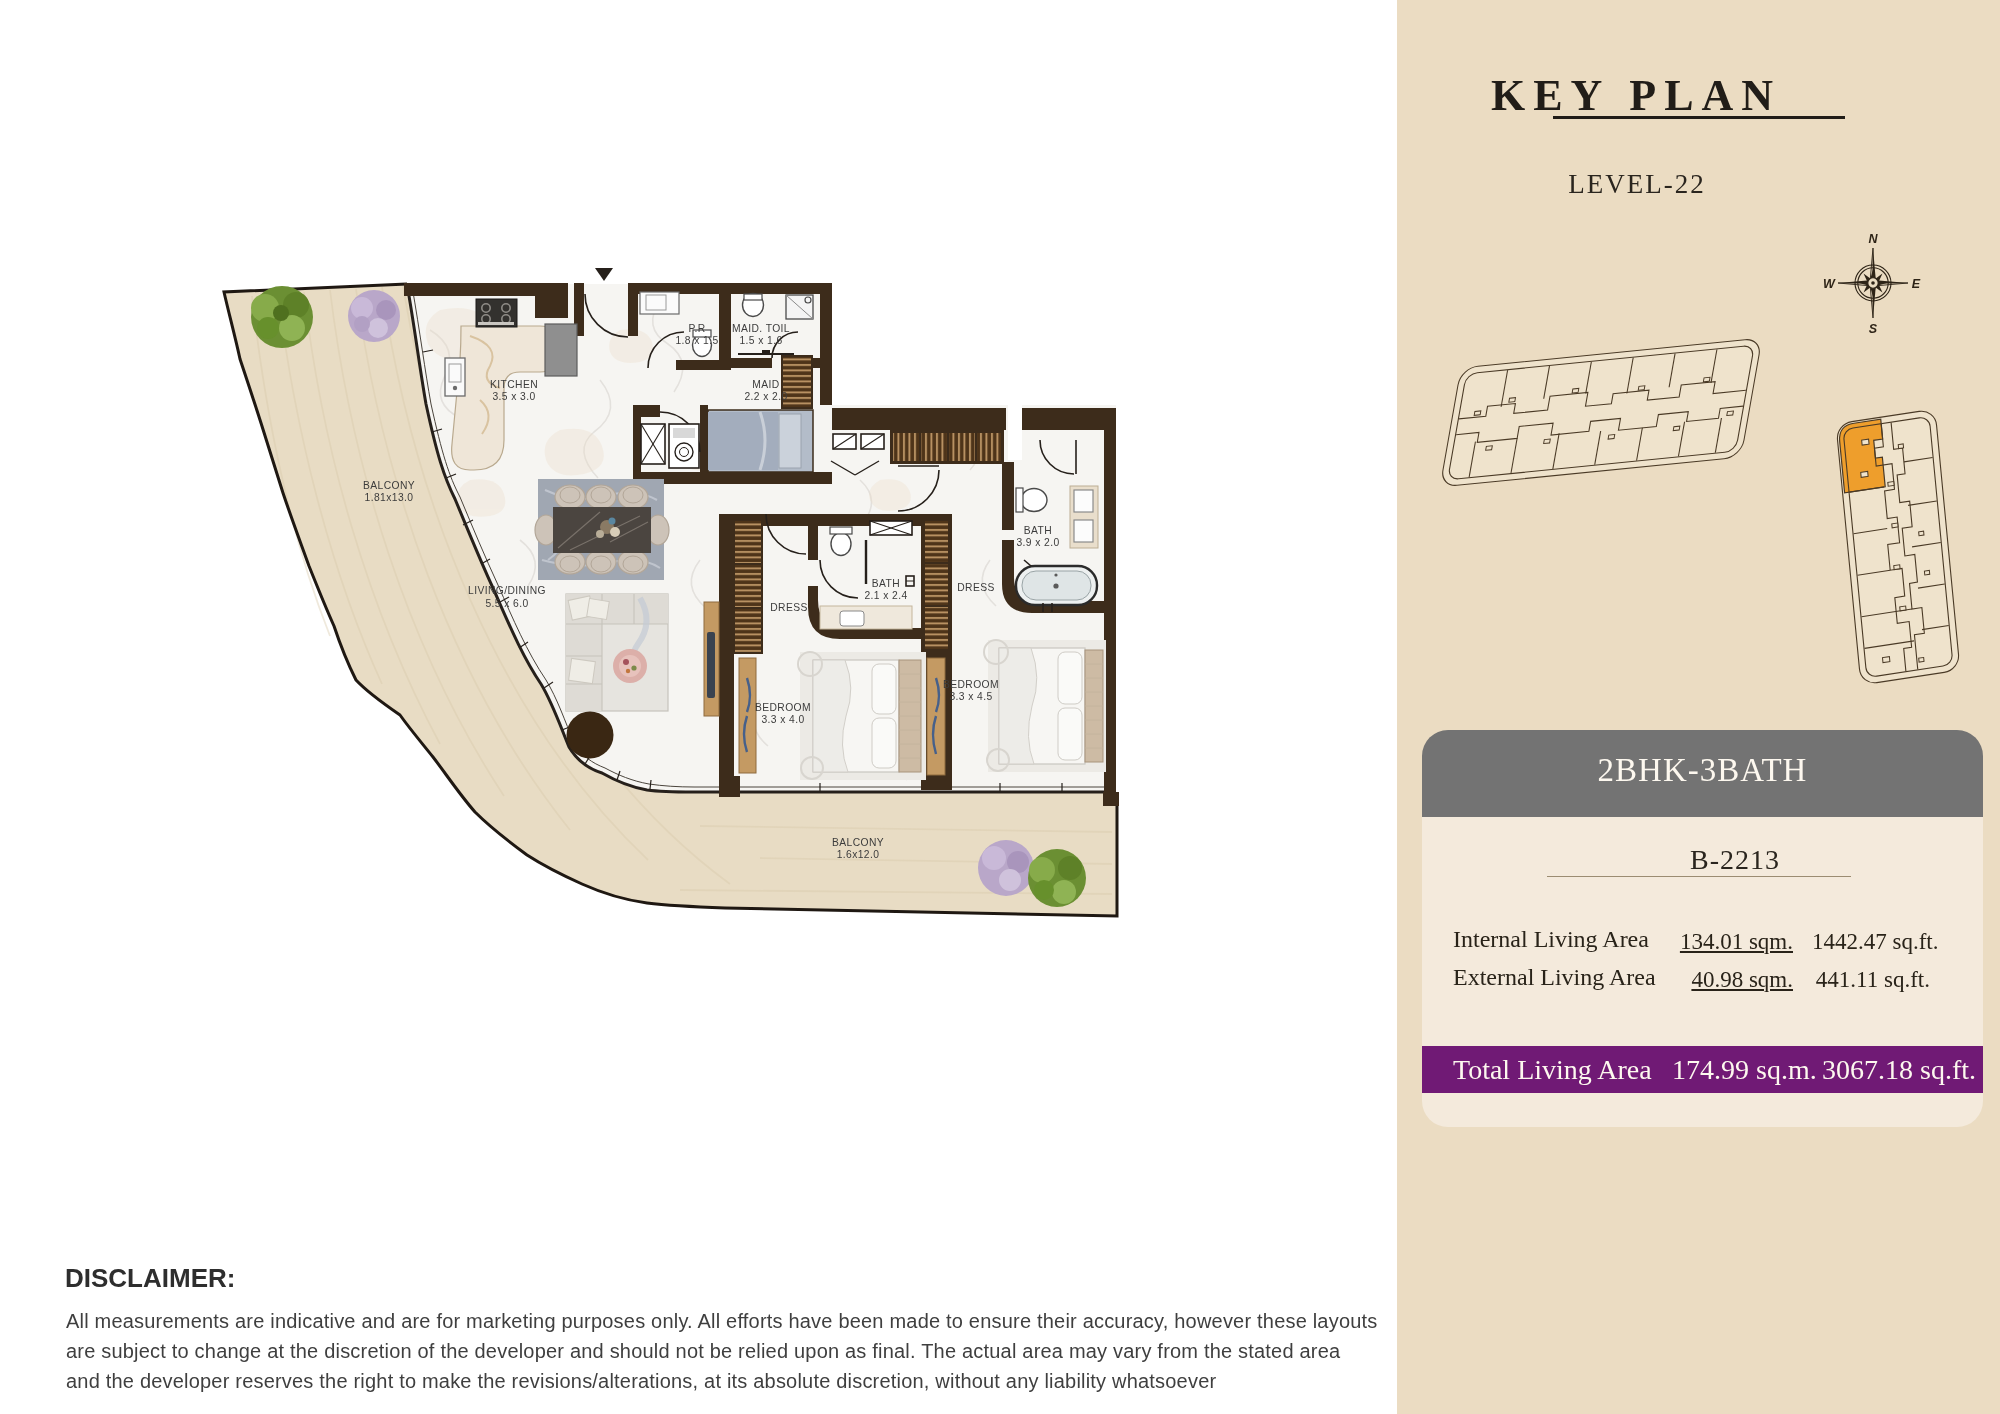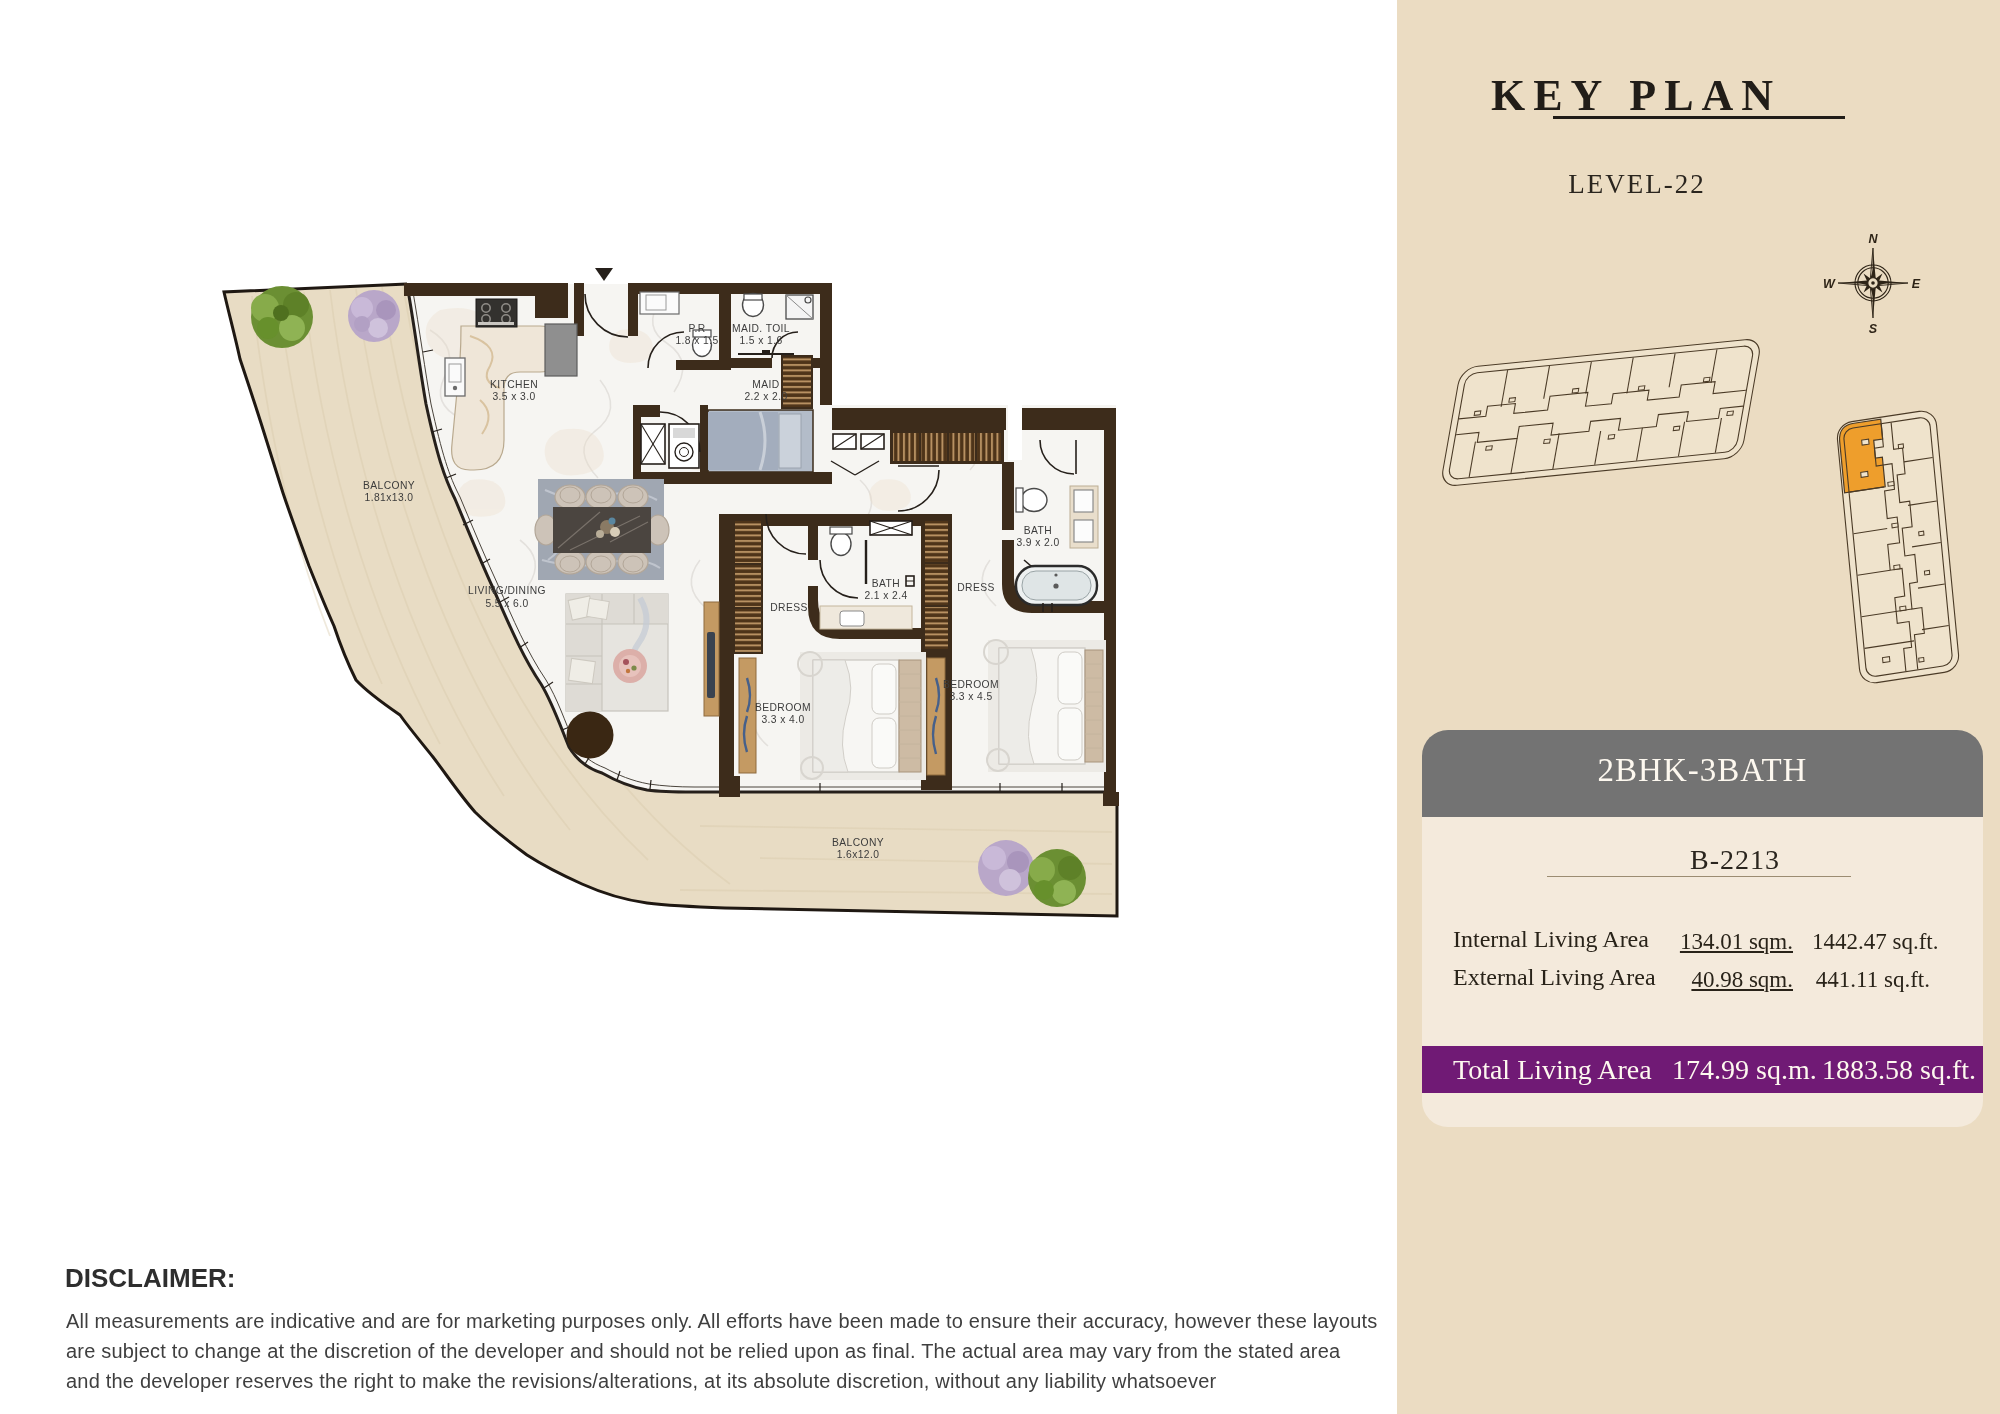--- a/index.html
+++ b/index.html
@@ -51,21 +51,21 @@
     <span class="v2">1442.47 sq.ft.</span>
   </div>
 <div class="row" style="top:964px;">
     <span class="lab">External Living Area</span>
     <span class="v1">40.98 sqm.</span>
     <span class="v2">441.11 sq.ft.</span>
   </div>
 <div id="tbar">
     <span class="lab">Total Living Area</span>
     <span class="v1">174.99 sq.m.</span>
-    <span class="v2">1883.58 sq.ft.</span>
+    <span class="v2">3067.18 sq.ft.</span>
   </div>
 
 <div id="disc">
 <h4>DISCLAIMER:</h4>
 <p>All measurements are indicative and are for marketing purposes only. All efforts have been made to ensure their accuracy, however these layouts<br>
 are subject to change at the discretion of the developer and should not be relied upon as final. The actual area may vary from the stated area<br>
 and the developer reserves the right to make the revisions/alterations, at its absolute discretion, without any liability whatsoever</p>
 </div>
 
 <svg id="rp" width="2000" height="1414" viewBox="0 0 2000 1414" style="position:absolute;left:0;top:0;">

